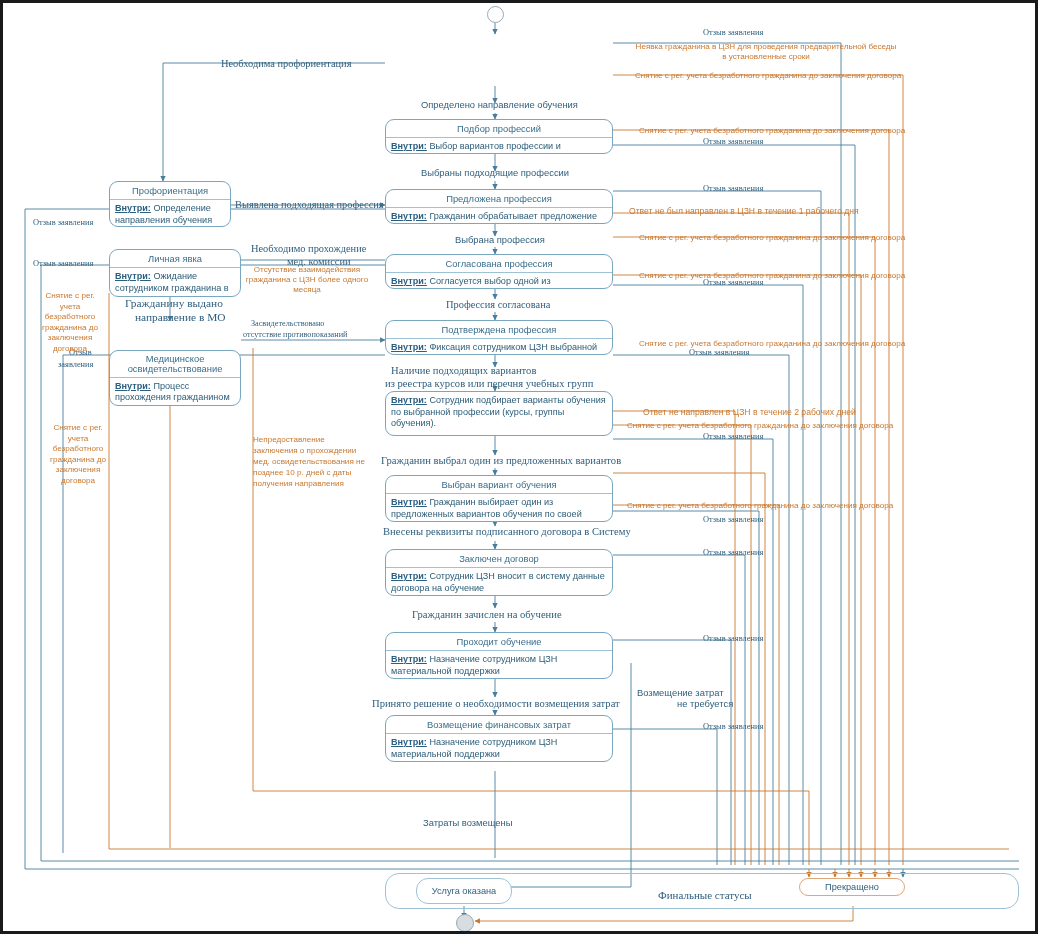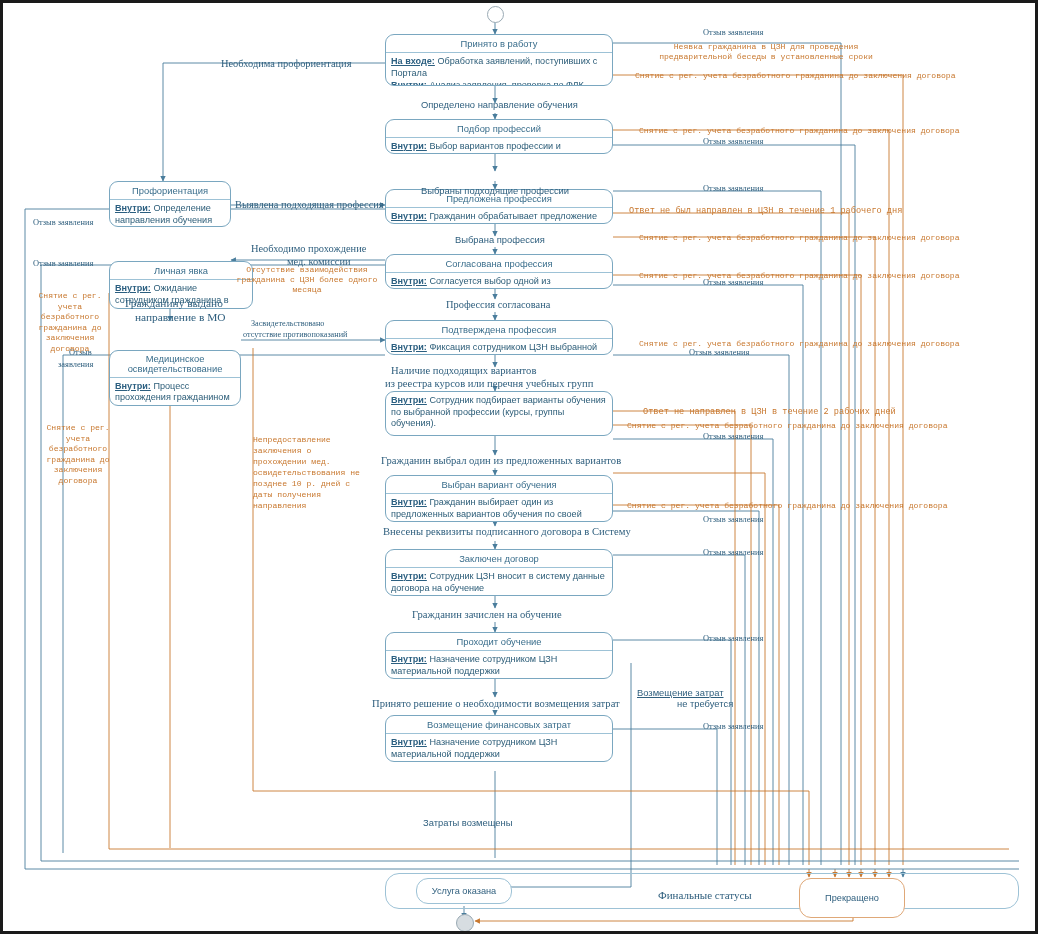--- a/index.html
+++ b/index.html
@@ -53,21 +53,21 @@
     font-size:10.4px;
     text-align:center;
     line-height:1.2;
     white-space:nowrap;
   }
   .tlabel.sans{font-family:"Liberation Sans", sans-serif;font-size:9.4px;}
 
   
   .olabel{
     position:absolute;
-    font-family:Liberation Mono, monospace;
+    font-family:Liberation Sans, sans-serif;
     color:#c8782f;
     font-size:8.1px;
     text-align:center;
     line-height:1.22;
     white-space:nowrap;
   }
   .olabel.wrap{white-space:normal;}
   .olabel.big{font-size:8.6px;}
 
   
@@ -210,28 +210,20 @@
     </g>
 
     <g fill="none" stroke="#c8782f" stroke-width="0.9">
       <path d="M850,903 L850,918 L472,918" marker-end="url(#ao)"></path>
     </g>
   </svg>
 
   <div class="node-circle" style="left:484px;top:3px;width:15px;height:15px;"></div>
   <div class="node-circle filled" style="left:453px;top:911px;width:16px;height:16px;"></div>
 
-  <div class="state" style="left:382px;top:31px;width:228px;height:52px;">
-    <div class="st-title">Принято в работу</div>
-    <div class="st-body">
-      <div class="row"><span class="lbl">На входе:</span><span> Обработка заявлений, поступивших с Портала</span></div>
-      <div class="row"><span class="lbl">Внутри:</span><span> Анализ заявления, проверка по ФЛК</span></div>
-
-    </div>
-  </div>
 
   <div class="state" style="left:382px;top:116px;width:228px;height:35px;">
     <div class="st-title">Подбор профессий</div>
     <div class="st-body">
       <div class="row"><span class="lbl">Внутри:</span><span> Выбор вариантов профессии и направление результатов в ЛК соискателя</span></div>
     </div>
   </div>
 
   <div class="state" style="left:382px;top:186px;width:228px;height:35px;">
     <div class="st-title">Предложена профессия</div>
@@ -293,54 +285,54 @@
     </div>
   </div>
 
   <div class="state" style="left:106px;top:178px;width:122px;height:46px;">
     <div class="st-title">Профориентация</div>
     <div class="st-body">
       <div class="row"><span class="lbl">Внутри:</span><span> Определение направления обучения</span></div>
     </div>
   </div>
 
-  <div class="state" style="left:106px;top:258px;width:144px;height:48px;">
+  <div class="state" style="left:106px;top:246px;width:132px;height:48px;">
     <div class="st-title">Личная явка</div>
     <div class="st-body">
       <div class="row"><span class="lbl">Внутри:</span><span> Ожидание сотрудником гражданина в ЦЗН для выдачи направления</span></div>
     </div>
   </div>
 
   <div class="state" style="left:106px;top:318px;width:132px;height:56px;margin-top:29px;">
     <div class="st-title" style="line-height:1.1;">Медицинское освидетельствование</div>
     <div class="st-body">
       <div class="row"><span class="lbl">Внутри:</span><span> Процесс прохождения гражданином мед. комиссии.</span></div>
     </div>
   </div>
 
   <div class="tlabel" style="left:218px;top:55px;">Необходима профориентация</div>
   <div class="tlabel sans" style="left:418px;top:96px;">Определено направление обучения</div>
-  <div class="tlabel sans" style="left:418px;top:182px;">Выбраны подходящие профессии</div>
+  <div class="tlabel sans" style="left:418px;top:164px;">Выбраны подходящие профессии</div>
   <div class="tlabel" style="left:232px;top:196px;">Выявлена подходящая профессия</div>
   <div class="tlabel sans" style="left:452px;top:231px;">Выбрана профессия</div>
   <div class="tlabel" style="left:443px;top:296px;">Профессия согласована</div>
   <div class="tlabel" style="left:248px;top:240px;">Необходимо прохождение</div>
   <div class="tlabel" style="left:284px;top:253px;">мед. комиссии</div>
   <div class="tlabel" style="left:122px;top:294px;font-size:11.4px;">Гражданину выдано</div>
   <div class="tlabel" style="left:132px;top:308px;font-size:11.4px;">направление в МО</div>
   <div class="tlabel" style="left:248px;top:316px;font-size:8.2px;">Засвидетельствовано</div>
   <div class="tlabel" style="left:240px;top:327px;font-size:8.2px;">отсутствие противопоказаний</div>
   <div class="tlabel" style="left:388px;top:362px;font-size:10.6px;">Наличие подходящих вариантов</div>
   <div class="tlabel" style="left:382px;top:375px;font-size:10.6px;">из реестра курсов или перечня учебных групп</div>
   <div class="tlabel" style="left:378px;top:452px;font-size:10.6px;">Гражданин выбрал один из предложенных вариантов</div>
   <div class="tlabel" style="left:380px;top:523px;font-size:10.6px;">Внесены реквизиты подписанного договора в Систему</div>
   <div class="tlabel" style="left:409px;top:606px;font-size:10.6px;">Гражданин зачислен на обучение</div>
   <div class="tlabel" style="left:369px;top:695px;font-size:10.6px;">Принято решение о необходимости возмещения затрат</div>
   <div class="tlabel sans" style="left:420px;top:814px;">Затраты возмещены</div>
-  <div class="tlabel sans" style="left:634px;top:684px;text-decoration:underline;">Возмещение затрат</div>
+  <div class="tlabel sans" style="left:634px;top:684px;">Возмещение затрат</div>
   <div class="tlabel sans" style="left:650px;top:695px;margin-left:24px;">не требуется</div>
 
   <div class="tlabel" style="left:700px;top:25px;font-size:8.4px;">Отзыв заявления</div>
   <div class="tlabel" style="left:700px;top:134px;font-size:8.4px;">Отзыв заявления</div>
   <div class="tlabel" style="left:700px;top:181px;font-size:8.4px;">Отзыв заявления</div>
   <div class="tlabel" style="left:700px;top:275px;font-size:8.4px;">Отзыв заявления</div>
   <div class="tlabel" style="left:686px;top:345px;font-size:8.4px;">Отзыв заявления</div>
   <div class="tlabel" style="left:700px;top:429px;font-size:8.4px;">Отзыв заявления</div>
   <div class="tlabel" style="left:700px;top:512px;font-size:8.4px;">Отзыв заявления</div>
   <div class="tlabel" style="left:700px;top:545px;font-size:8.4px;">Отзыв заявления</div>
@@ -363,18 +355,18 @@
   <div class="olabel" style="left:624px;top:498px;">Снятие с рег. учета безработного гражданина  до заключения договора</div>
   <div class="olabel wrap" style="left:32px;top:288px;width:70px;line-height:1.3;">Снятие с рег. учета безработного гражданина  до заключения договора</div>
   <div class="olabel wrap" style="left:40px;top:420px;width:70px;line-height:1.3;">Снятие с рег. учета безработного гражданина  до заключения договора</div>
   <div class="olabel wrap" style="left:230px;top:262px;width:148px;">Отсутствие взаимодействия гражданина с ЦЗН более одного месяца</div>
   <div class="olabel wrap" style="left:250px;top:432px;width:114px;line-height:1.35;text-align:left;">Непредоставление заключения о прохождении мед. освидетельствования не позднее 10 р. дней с даты получения направления</div>
 
   <div class="final-frame" style="left:382px;top:870px;width:634px;height:36px;"></div>
   <div class="final-pill" style="left:413px;top:875px;width:96px;height:26px;">
     <span>Услуга оказана</span>
   </div>
-  <div class="final-pill orange" style="left:796px;top:875px;width:106px;height:40px;">
+  <div class="final-pill orange" style="left:796px;top:875px;width:106px;height:18px;">
     <span>Прекращено</span>
   </div>
   <div class="final-caption" style="left:655px;top:886px;">Финальные статусы</div>
 
 </div>
 
 </body></html>

